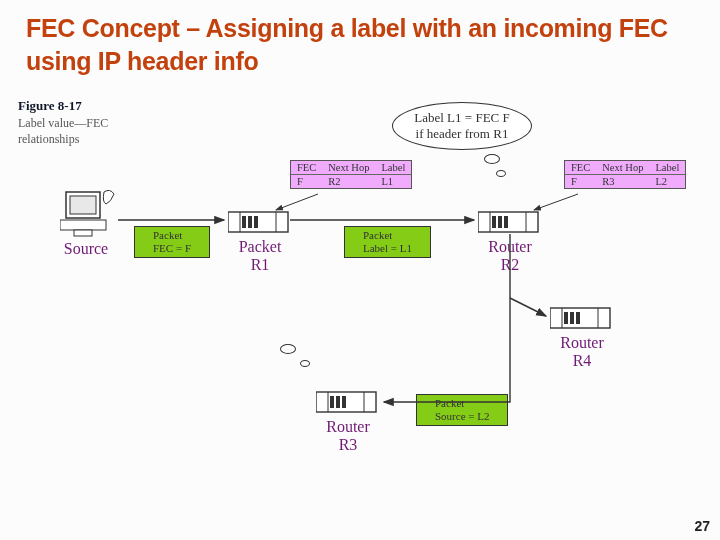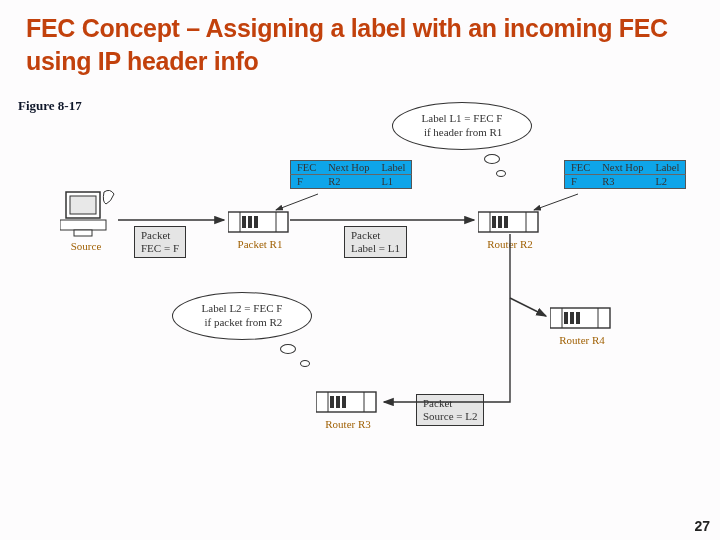--- a/index.html
+++ b/index.html
@@ -24,54 +24,54 @@
     left: 18px;
     top: 98px;
     width: 680px;
     height: 380px;
     font-family: "Times New Roman", serif;
     color: #333;
   }
   .fig-label { position: absolute; font-size: 13px; color: #0f172a; }
   .fig-label strong { font-weight: 700; }
   .fig-sub { position: absolute; font-size: 12px; color: #555; line-height: 1.3; }
-  .node-label { position: absolute; font-size: 11px; color: #a16207; text-align: center; }
+  .node-label { position: absolute; font-size: 16px; color: #701a75; text-align: center; }
   .mini-table {
     position: absolute;
-    background: #0ea5e9;
+    background: #f0abfc;
     border: 1px solid #555;
     font-size: 10.5px;
     border-collapse: collapse;
   }
   .mini-table th, .mini-table td {
     padding: 1px 6px;
     font-weight: normal;
     text-align: left;
     white-space: nowrap;
   }
   .mini-table th { border-bottom: 1px solid #666; }
   .packet-box {
     position: absolute;
-    background: #e5e5e5;
+    background: #84cc16;
     border: 1px solid #333;
     font-size: 11px;
-    padding: 2px 6px;
+    padding: 2px 18px;
     line-height: 1.2;
     text-align: left;
   }
   .bubble {
     position: absolute;
     border: 1.3px solid #333;
     border-radius: 50% / 50%;
     background: rgba(255,255,255,0.9);
-    font-size: 11px;
+    font-size: 13px;
     display: flex;
     align-items: center;
     justify-content: center;
-    text-align: right;
+    text-align: center;
     padding: 6px 10px;
     line-height: 1.25;
   }
   .bubble-tail1, .bubble-tail2 {
     position: absolute;
     border: 1.2px solid #333;
     border-radius: 50%;
     background: #fff;
   }
   .page-num {
@@ -86,20 +86,21 @@
   svg.arrows { position: absolute; left:0; top:0; }
 </style>
 </head>
 <body>
 
 <h1 class="title">FEC Concept – Assigning a label with an incoming FEC using IP header info</h1>
 
 <div class="diagram">
 
   <div class="fig-label" style="left:0;top:0"><strong>Figure 8-17</strong></div>
+  <div class="fig-sub" style="left:0;top:18px;width:120px">Label value—FEC relationships</div>
 
   <svg width="56" height="52" style="position:absolute;left:42px;top:88px">
     <rect x="6" y="6" width="34" height="26" fill="#fff" stroke="#333" stroke-width="1.5"></rect>
     <rect x="10" y="10" width="26" height="18" fill="#e8e8e8" stroke="#333"></rect>
     <rect x="0" y="34" width="46" height="10" fill="#fff" stroke="#333"></rect>
     <rect x="14" y="44" width="18" height="6" fill="#fff" stroke="#333"></rect>
     <path d="M44 6 q6 -4 10 2 q-3 8 -8 10 q-4 -2 -2 -12" fill="#fff" stroke="#333"></path>
   </svg>
   <div class="node-label" style="left:38px;top:142px;width:60px">Source</div>
 
@@ -188,26 +189,20 @@
 
   <div class="bubble" style="left:374px;top:4px;width:140px;height:48px">
     <div>
       <div>Label L1 = FEC F</div>
       <div>if header from R1</div>
     </div>
   </div>
   <div class="bubble-tail1" style="left:466px;top:56px;width:16px;height:10px"></div>
   <div class="bubble-tail2" style="left:478px;top:72px;width:10px;height:7px"></div>
 
-  <div class="bubble" style="left:154px;top:194px;width:140px;height:48px">
-    <div>
-      <div>Label L2 = FEC F</div>
-      <div>if packet from R2</div>
-    </div>
-  </div>
   <div class="bubble-tail1" style="left:262px;top:246px;width:16px;height:10px"></div>
   <div class="bubble-tail2" style="left:282px;top:262px;width:10px;height:7px"></div>
 
   <svg class="arrows" width="680" height="380">
     <defs>
       <marker id="ah" markerWidth="8" markerHeight="8" refX="7" refY="3" orient="auto">
         <path d="M0,0 L8,3 L0,6 Z" fill="#333"></path>
       </marker>
     </defs>
 

